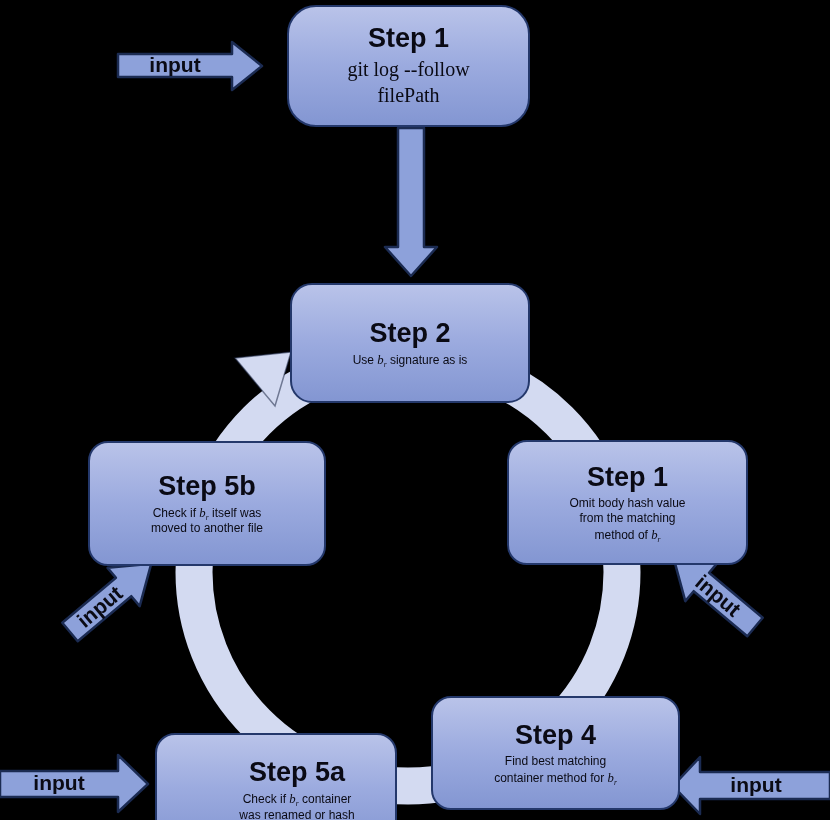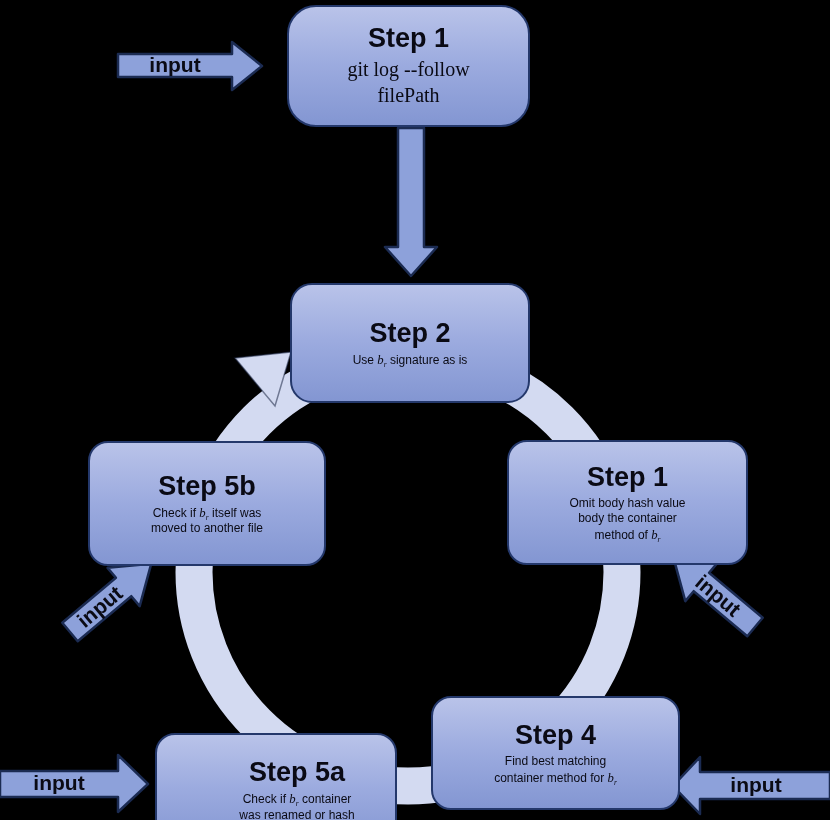--- a/index.html
+++ b/index.html
@@ -74,21 +74,21 @@
     <div class="body mono"><span>git log --follow</span><br><span>filePath</span></div>
   </div>
 
   <div class="step s2">
     <div class="title">Step 2</div>
     <div class="body"><span>Use </span><span class="it">b</span><sub class="sb">r</sub><span> signature as is</span></div>
   </div>
 
   <div class="step s3">
     <div class="title">Step 1</div>
-    <div class="body"><span>Omit body hash value</span><br><span>body the container</span><br><span>method of </span><span class="it">b</span><sub class="sb">r</sub></div>
+    <div class="body"><span>Omit body hash value</span><br><span>from the matching</span><br><span>method of </span><span class="it">b</span><sub class="sb">r</sub></div>
   </div>
 
   <div class="step s5b">
     <div class="title">Step 5b</div>
     <div class="body"><span>Check if </span><span class="it">b</span><sub class="sb">r</sub><span> itself was</span><br><span>moved to another file</span></div>
   </div>
 
   <div class="step s4">
     <div class="title">Step 4</div>
     <div class="body"><span>Find best matching</span><br><span>container method for </span><span class="it">b</span><sub class="sb">r</sub></div>

